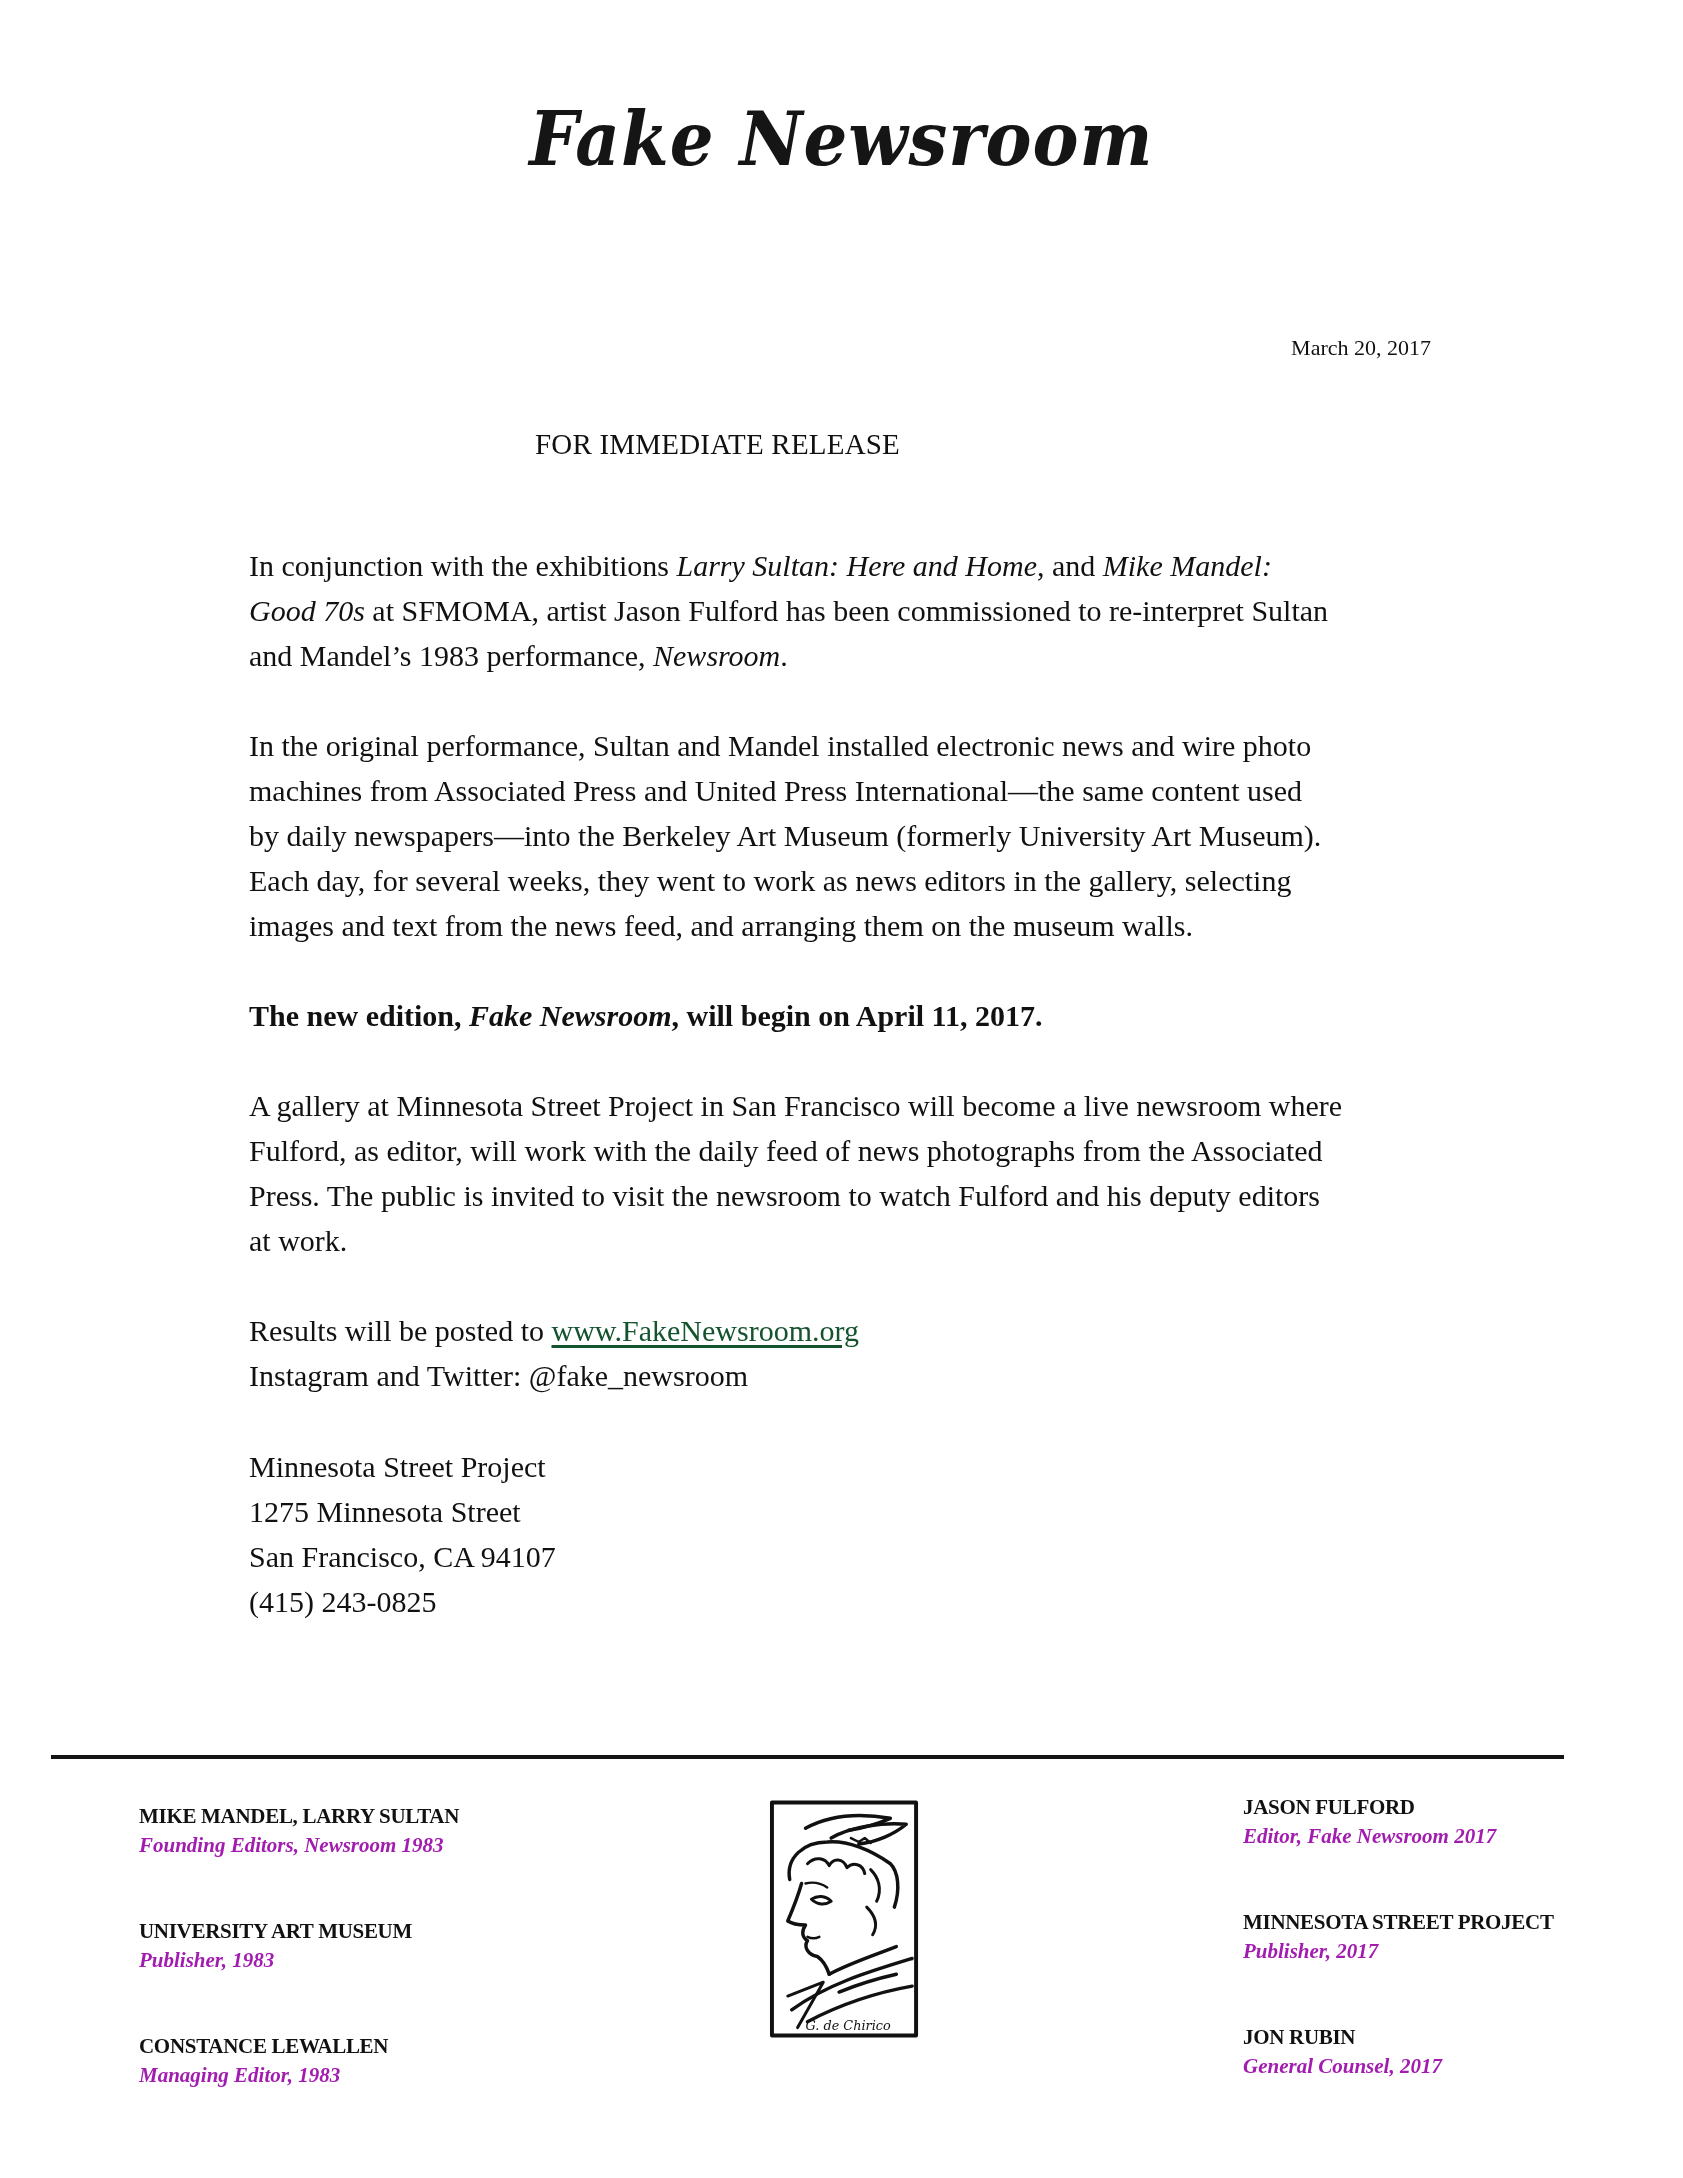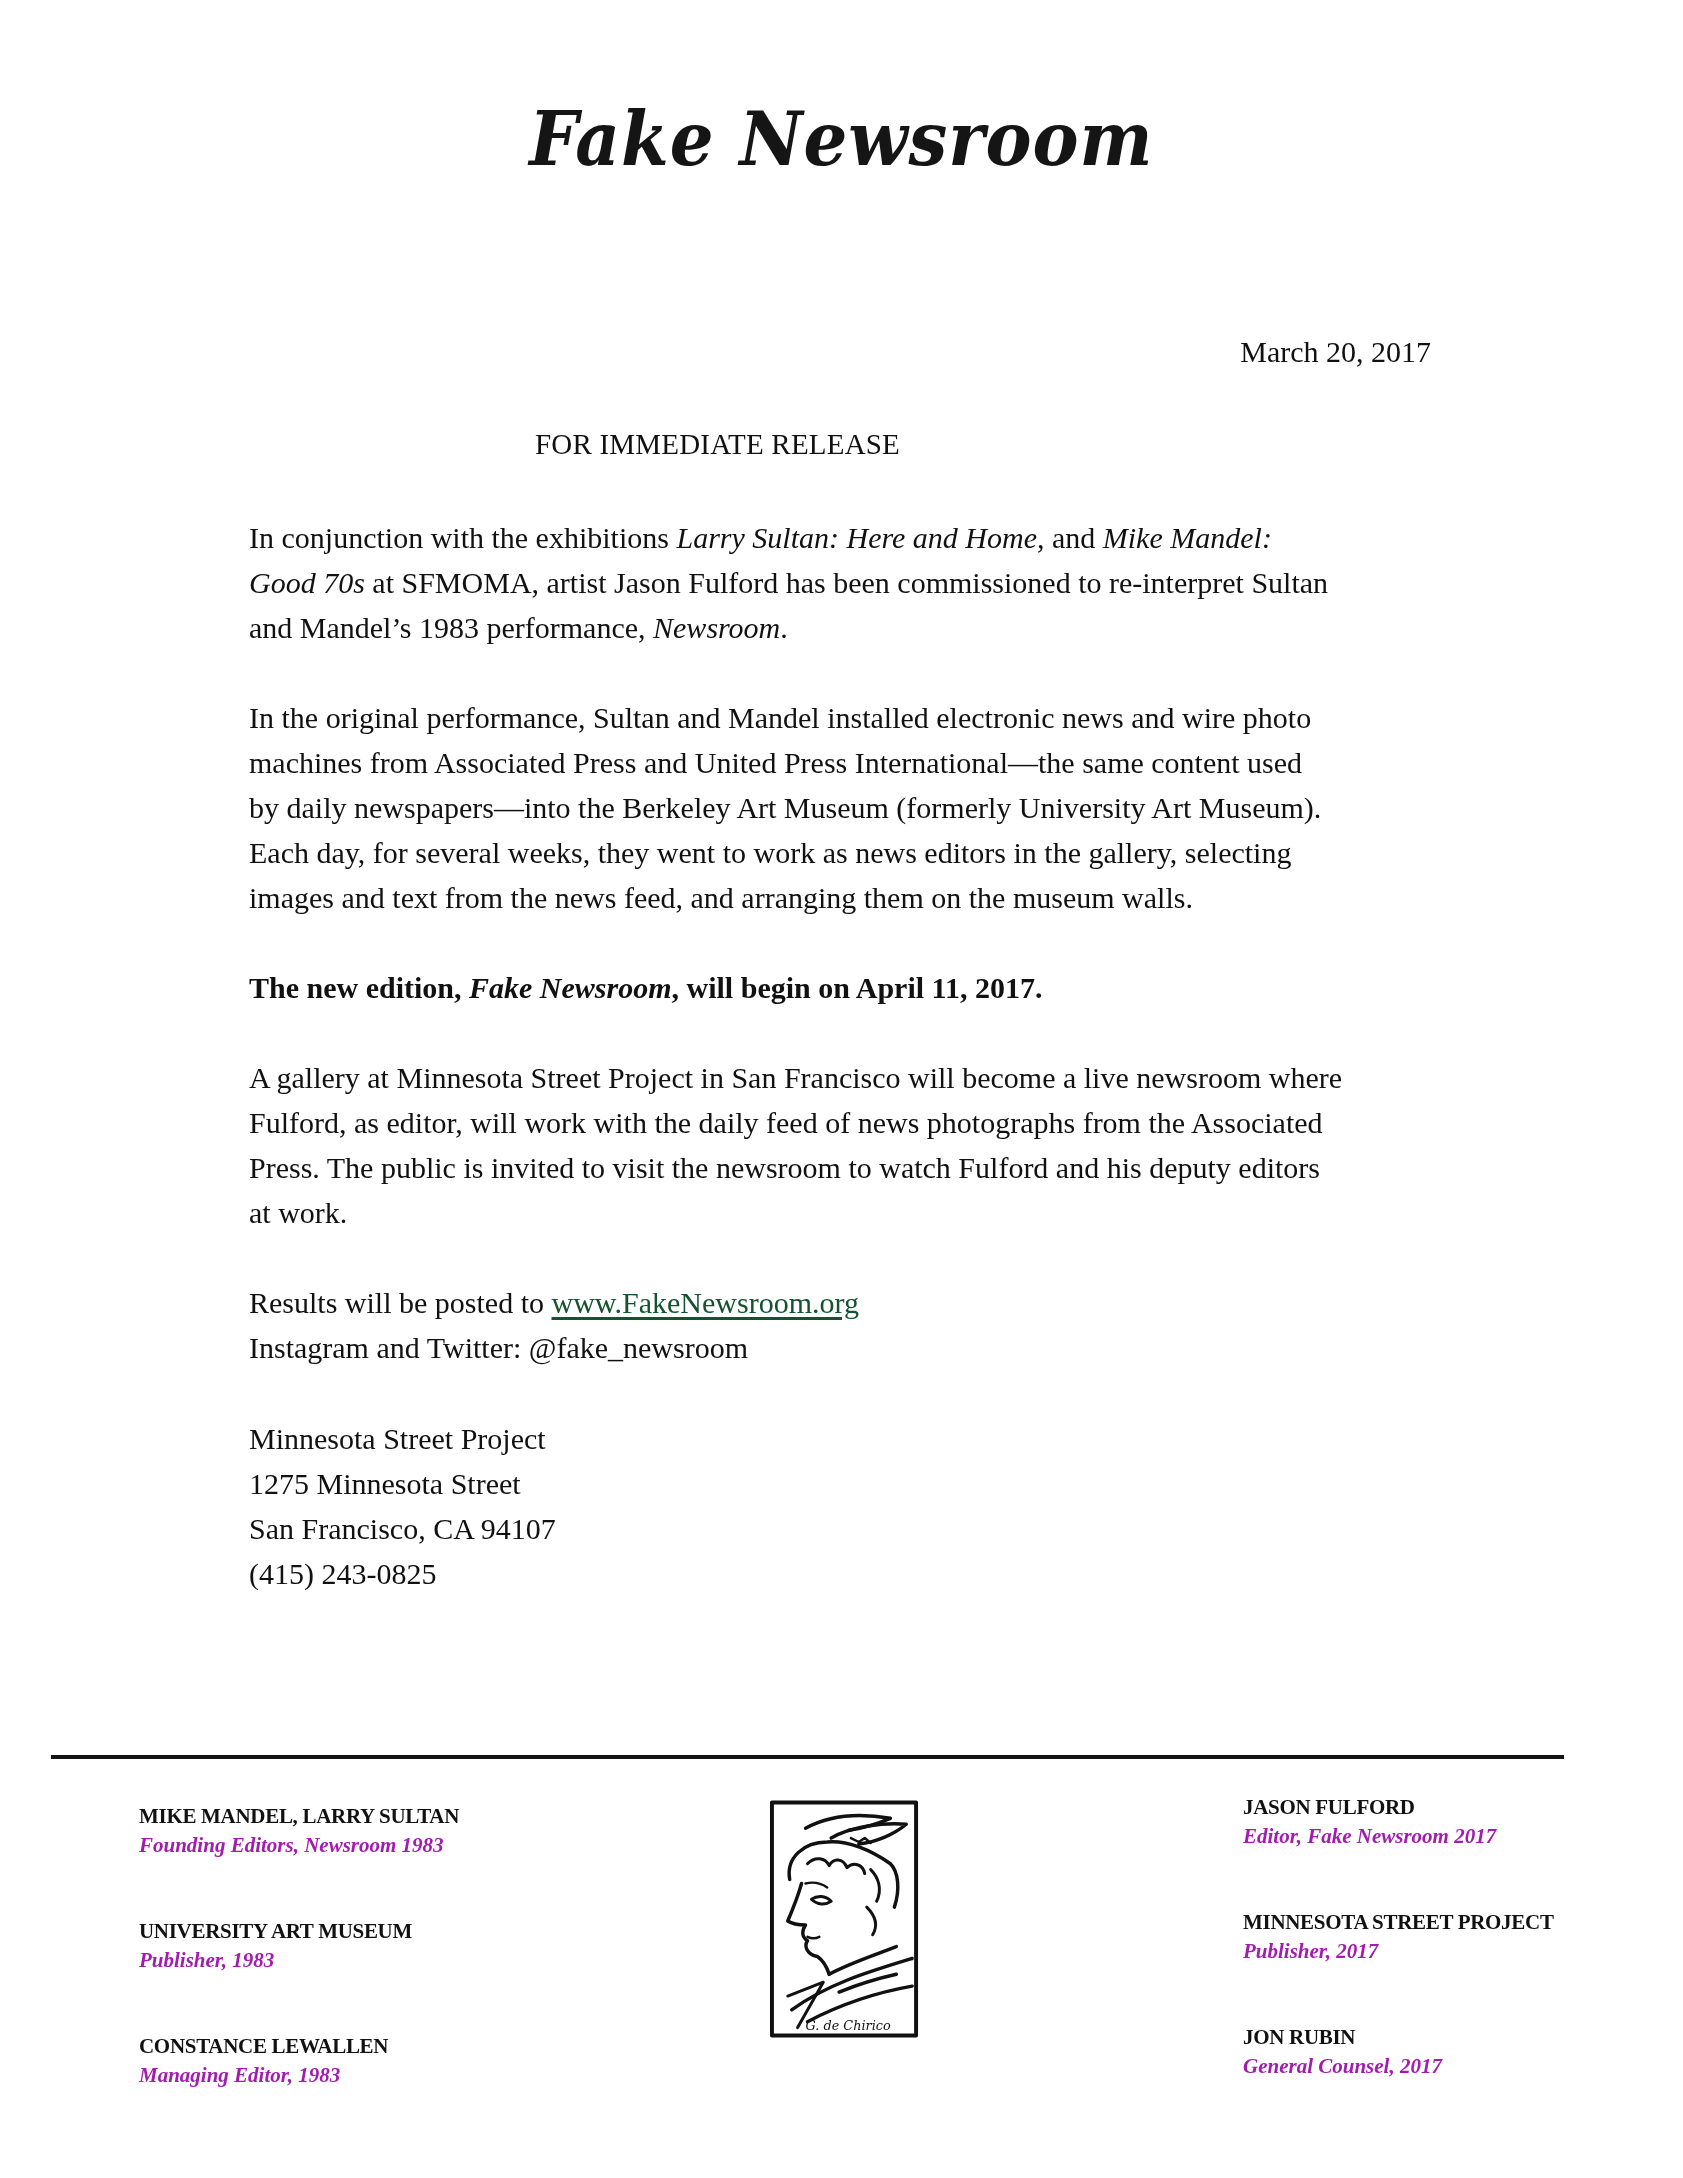--- a/index.html
+++ b/index.html
@@ -3,23 +3,23 @@
 <meta charset="utf-8">
 <style>
   html, body { margin: 0; padding: 0; background: #ffffff; }
   body { width: 1683px; height: 2178px; position: relative; overflow: hidden; color: #111111;
          font-family: "Liberation Serif", "DejaVu Serif", serif; }
   .abs { position: absolute; }
   .masthead { left: 0; width: 1683px; top: 95px; text-align: center; }
   .masthead span { display: inline-block; font-family: "DejaVu Serif", serif; font-weight: bold;
                    font-size: 75px; letter-spacing: 1px; color: #151515; transform: scaleX(0.92);
                    font-style: italic; }
-  .date { right: 252px; top: 335px; font-size: 30px; }
+  .date { right: 252px; top: 335px; font-size: 22px; }
   .release { left: 0; width: 1435px; top: 428px; text-align: center; font-size: 29px; letter-spacing: 0.2px; }
-  .body-text { left: 249px; width: 1208px; font-size: 30px; line-height: 45px; }
+  .body-text { left: 249px; width: 1208px; font-size: 30px; line-height: 45px; margin-top: 28px; }
   .body-text .line { display: block; white-space: nowrap; }
   .body-text i { font-style: italic; }
   .p1 { top: 515px; }
   .p2 { top: 695px; }
   .p3 { top: 965px; font-weight: bold; }
   .p4 { top: 1055px; }
   .p5 { top: 1280px; }
   .p6 { top: 1416px; }
   .link { text-decoration: underline; text-underline-offset: 4px; color: #14532d; }
   .rule { left: 51px; top: 1755px; width: 1513px; height: 4px; background: #141414; }

